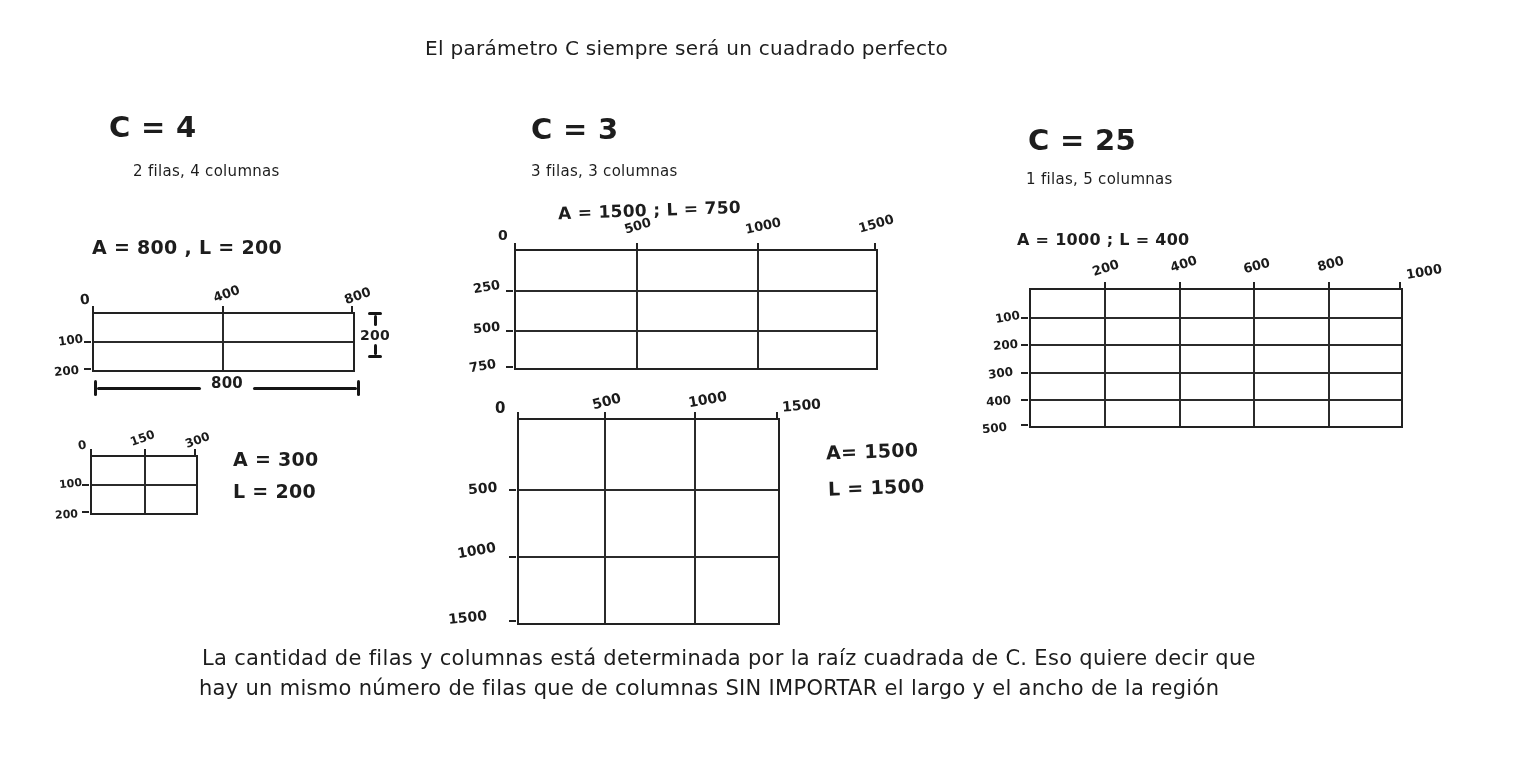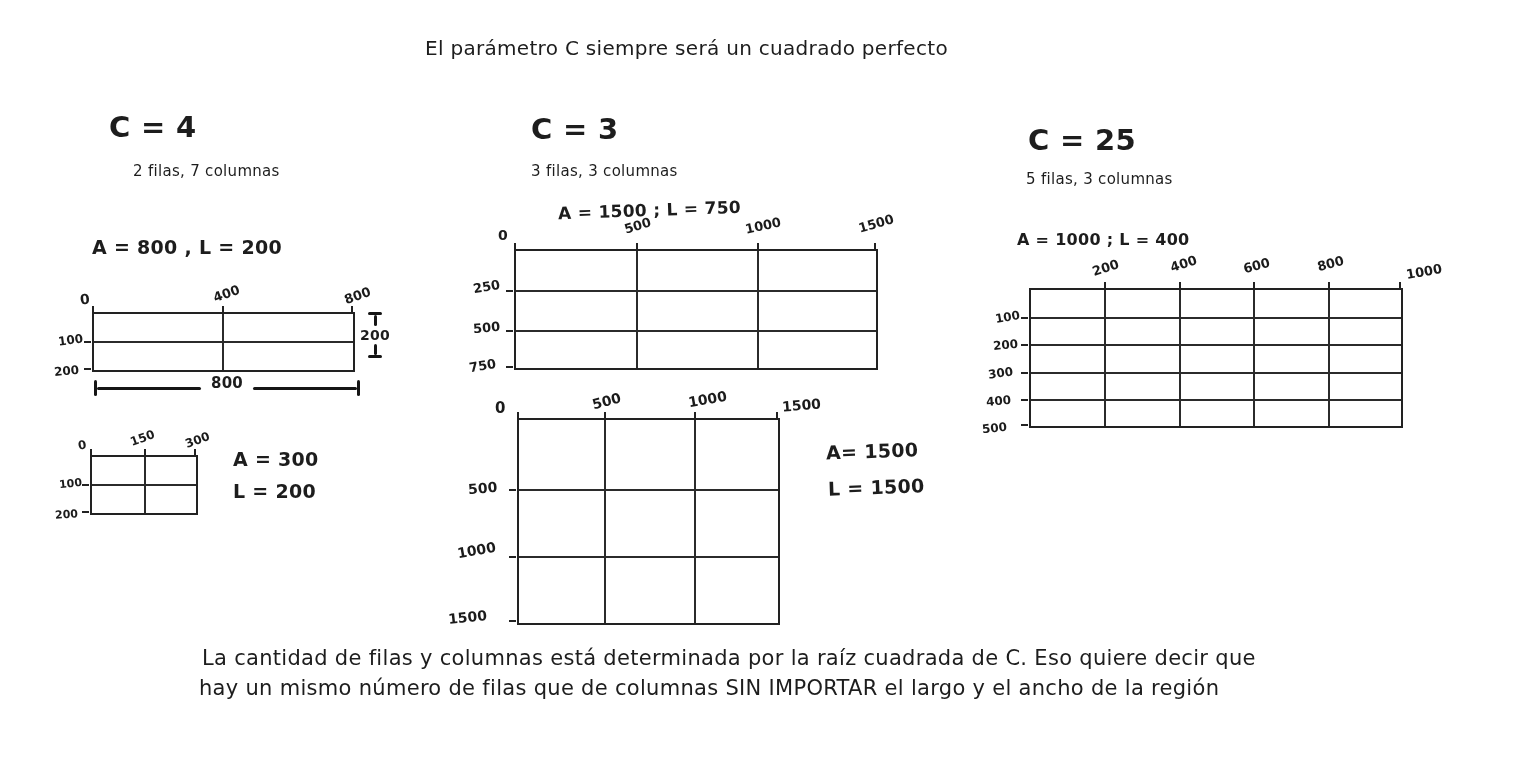--- a/index.html
+++ b/index.html
@@ -37,21 +37,21 @@
   .dim-h .dlab { font-size:15px; font-weight:700; padding:0 10px; margin-top:-10px; }
 </style>
 </head>
 <body>
 
 <div class="page">
 
   <div class="abs hw title" style="left:425px; top:36px;">El parámetro C siempre será un cuadrado perfecto</div>
 
   <div class="abs hw clabel" style="left:97px; top:110px;">C = 4</div>
-  <div class="abs hw dims" style="left:133px; top:162px;">2 filas, 7 columnas</div>
+  <div class="abs hw dims" style="left:133px; top:162px;">2 filas, 4 columnas</div>
   <div class="abs hw formula" style="left:92px; top:236px; font-size:19px;">A = 800 ,   L = 200</div>
 
   <div class="grid" style="left:92px; top:312px; width:263px; height:60px;">
     <div class="vline" style="left:128px;"></div>
     <div class="hline" style="top:27px;"></div>
     <div class="tick-top" style="left:-2px;"></div>
     <div class="tick-top" style="left:128px;"></div>
     <div class="tick-top" style="left:257px;"></div>
     <div class="tick-left" style="top:27px;"></div>
     <div class="tick-left" style="top:54px;"></div>
@@ -141,21 +141,21 @@
     <div class="lbl s14" style="left:169px; top:-29px; transform:rotate(-10deg);">1000</div>
     <div class="lbl s14" style="left:263px; top:-23px; transform:rotate(-5deg);">1500</div>
     <div class="lbl s14" style="left:-51px; top:60px; transform:rotate(-5deg);">500</div>
     <div class="lbl s14" style="left:-62px; top:122px; transform:rotate(-10deg);">1000</div>
     <div class="lbl s14" style="left:-71px; top:189px; transform:rotate(-6deg);">1500</div>
   </div>
   <div class="ann hw" style="left:826px; top:440px; transform:rotate(-2deg);">A= 1500</div>
   <div class="ann hw" style="left:828px; top:476px; transform:rotate(-2deg);">L = 1500</div>
 
   <div class="abs hw clabel" style="left:1016px; top:123px;">C = 25</div>
-  <div class="abs hw dims" style="left:1026px; top:170px;">5 filas, 3 columnas</div>
+  <div class="abs hw dims" style="left:1026px; top:170px;">1 filas, 5 columnas</div>
   <div class="abs hw formula" style="left:1017px; top:230px; font-size:16px;">A = 1000  ;   L = 400</div>
 
   <div class="grid" style="left:1029px; top:288px; width:374px; height:140px;">
     <div class="vline" style="left:73px;"></div>
     <div class="vline" style="left:148px;"></div>
     <div class="vline" style="left:222px;"></div>
     <div class="vline" style="left:297px;"></div>
     <div class="hline" style="top:27px;"></div>
     <div class="hline" style="top:54px;"></div>
     <div class="hline" style="top:82px;"></div>

